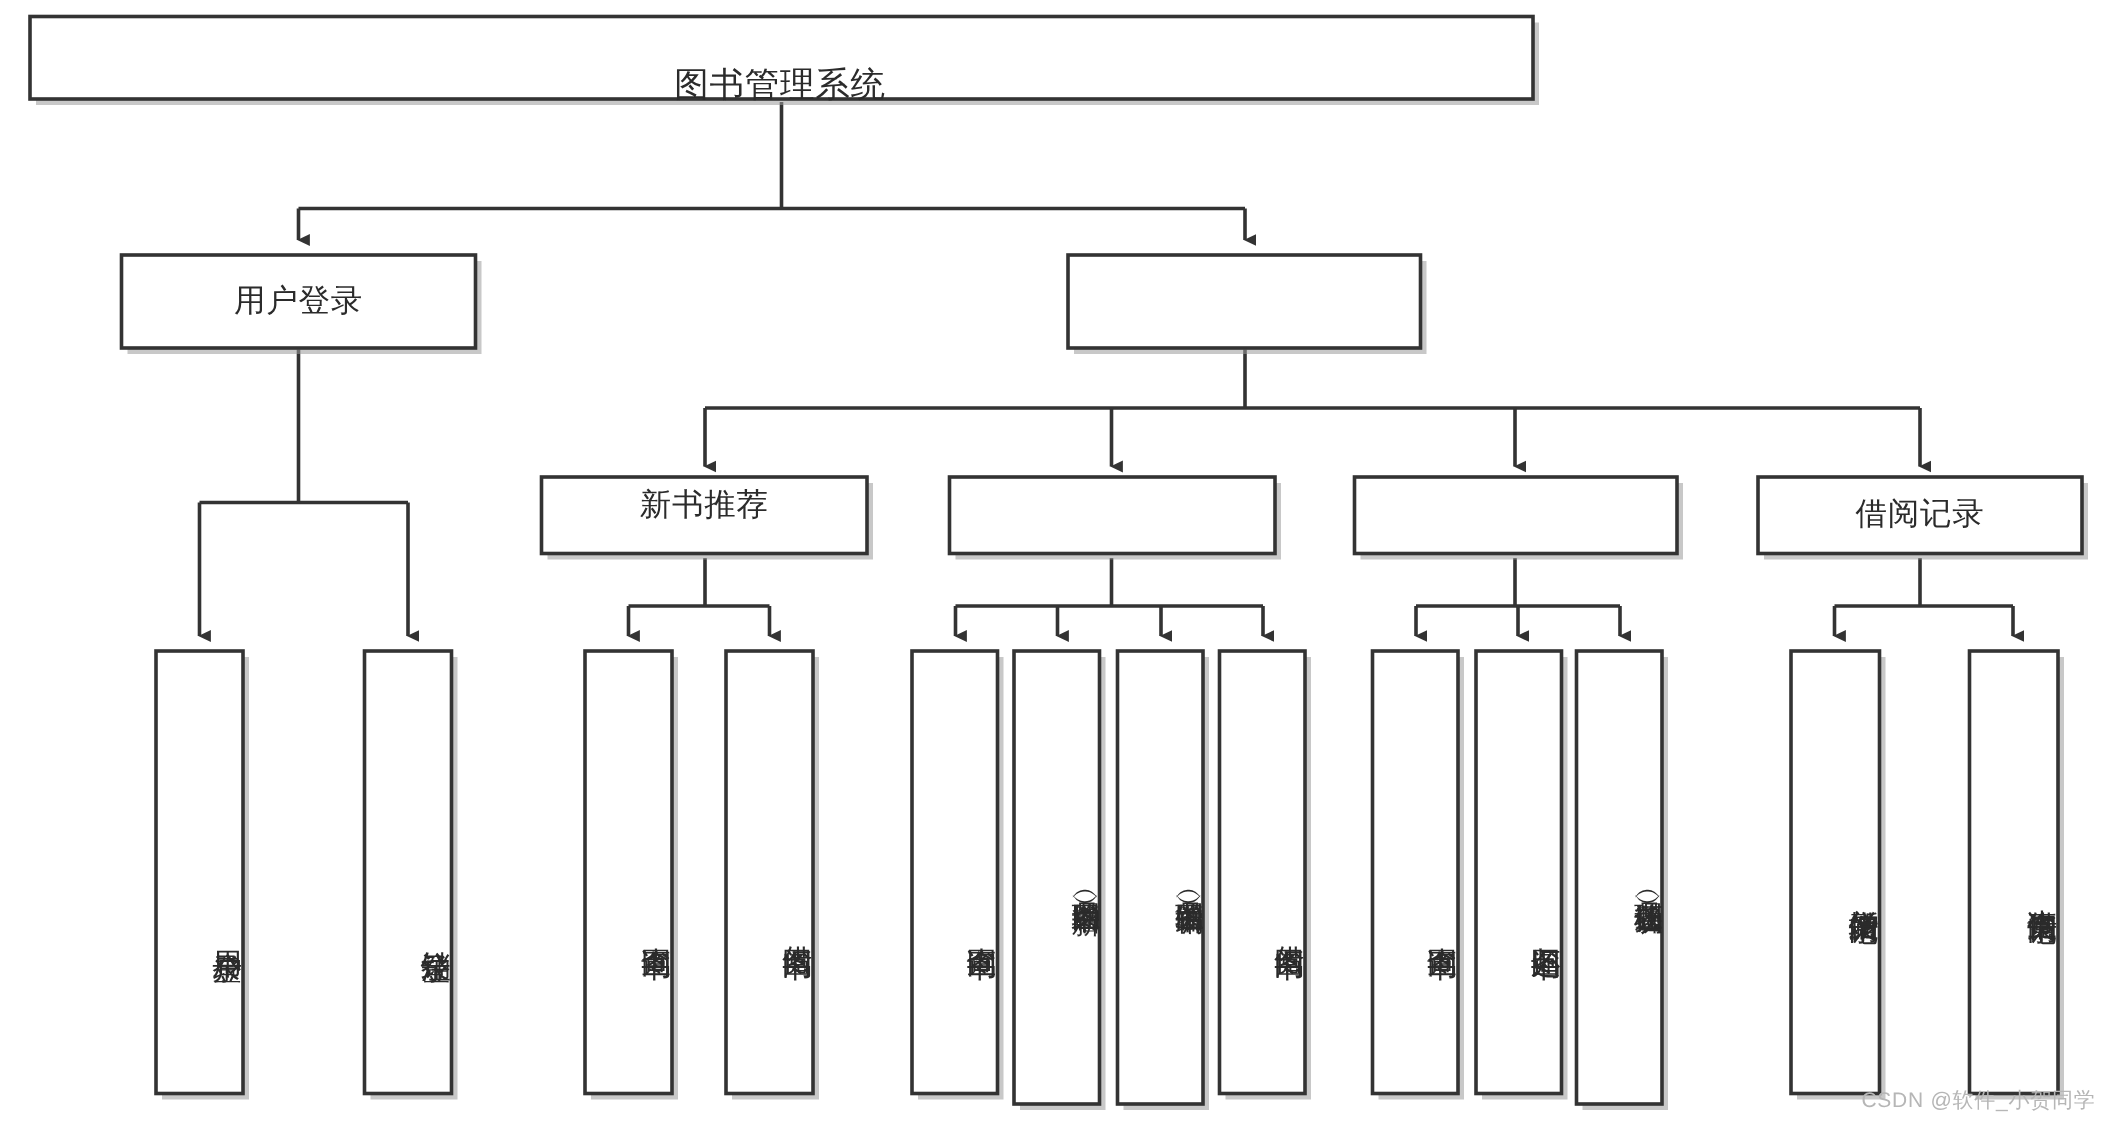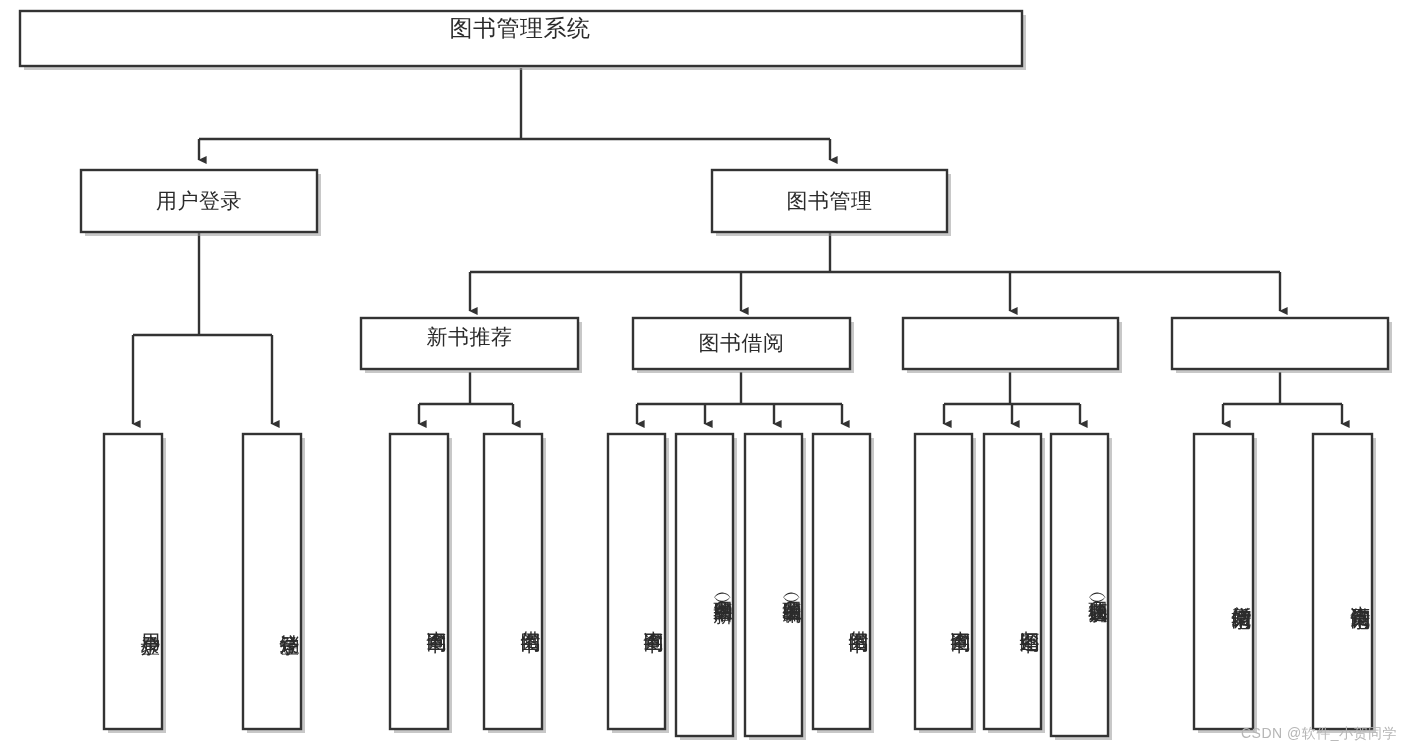--- a/index.html
+++ b/index.html
@@ -197,27 +197,26 @@
       <rect class="node-rect" x="1051" y="434" width="57" height="302"></rect>
 
       <rect class="node-shadow" x="1198" y="438" width="59" height="295"></rect>
       <rect class="node-rect" x="1194" y="434" width="59" height="295"></rect>
 
       <rect class="node-shadow" x="1317" y="438" width="59" height="295"></rect>
       <rect class="node-rect" x="1313" y="434" width="59" height="295"></rect>
     </g>
   </svg>
 
-  <div class="node-label-h" style="left:20px; top:1px; width:1000px; height:55px; font-size:23px;border-radius:23px;">图书管理系统</div>
+  <div class="node-label-h" style="left:20px; top:29px; width:1000px; height:55px; font-size:23px;border-radius:23px;">图书管理系统</div>
 
   <div class="node-label-h" style="left:81px; top:170px; width:236px; height:62px;">用户登录</div>
-  <div class="node-label-h" style="left:712px; top:170px; width:235px; height:62px;">图书管理</div>
 
   <div class="node-label-h" style="left:361px; top:318px; width:217px; height:39px;text-align:right;">新书推荐</div>
-  <div class="node-label-h" style="left:633px; top:318px; width:217px; height:51px;">图书借阅</div>
+  <div class="node-label-h" style="left:1172px; top:318px; width:216px; height:51px;">借阅记录</div>
 
   <div class="node-label-v" style="left:104px; top:520px; width:58px; height:200px;">用户登录</div>
   <div class="node-label-v" style="left:243px; top:520px; width:58px; height:200px;">注销登录</div>
 
   <div class="node-label-v" style="left:390px; top:512px; width:58px; height:210px;">查询图书</div>
   <div class="node-label-v" style="left:484px; top:512px; width:58px; height:210px;">借阅图书</div>
 
   <div class="node-label-v" style="left:608px; top:512px; width:57px; height:210px;">查询图书</div>
   <div class="node-label-v tight" style="left:676px; top:444px; width:57px; height:290px;">新增图书（管理员）</div>
   <div class="node-label-v tight" style="left:745px; top:444px; width:57px; height:290px;">编辑图书（管理员）</div>

